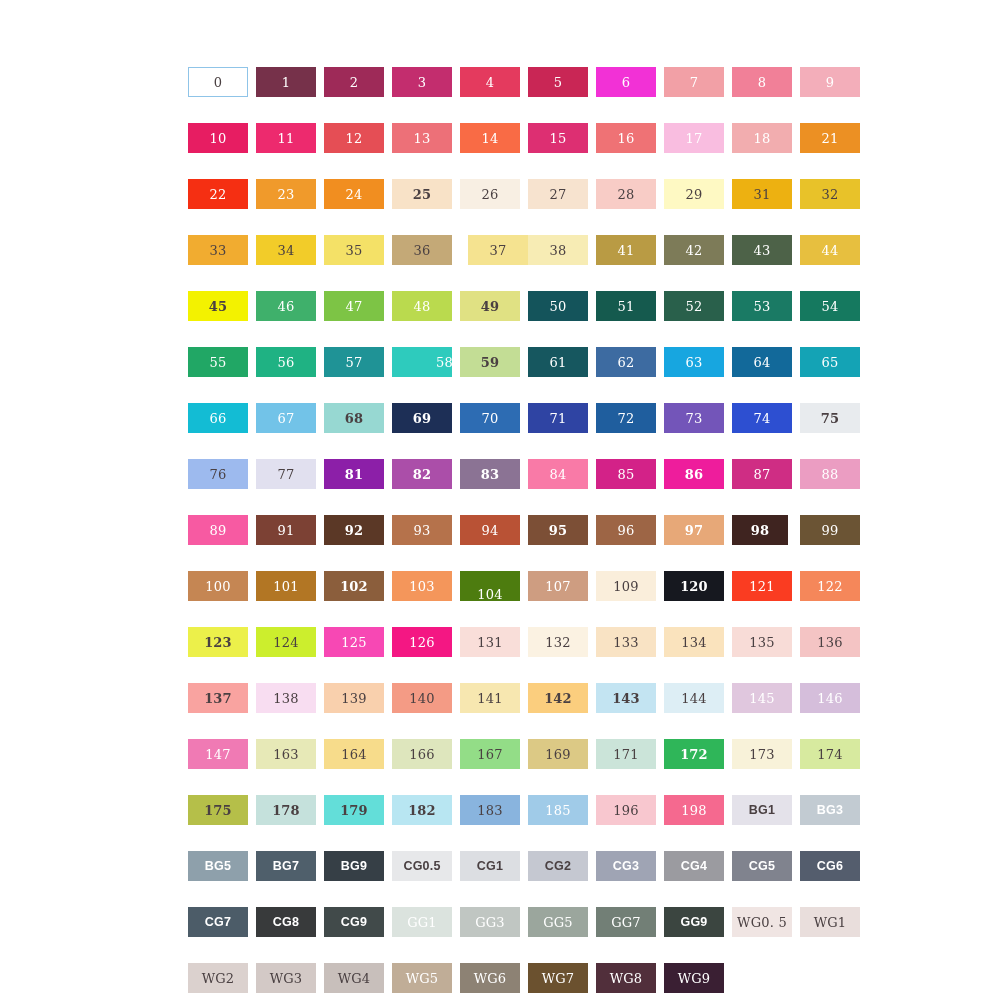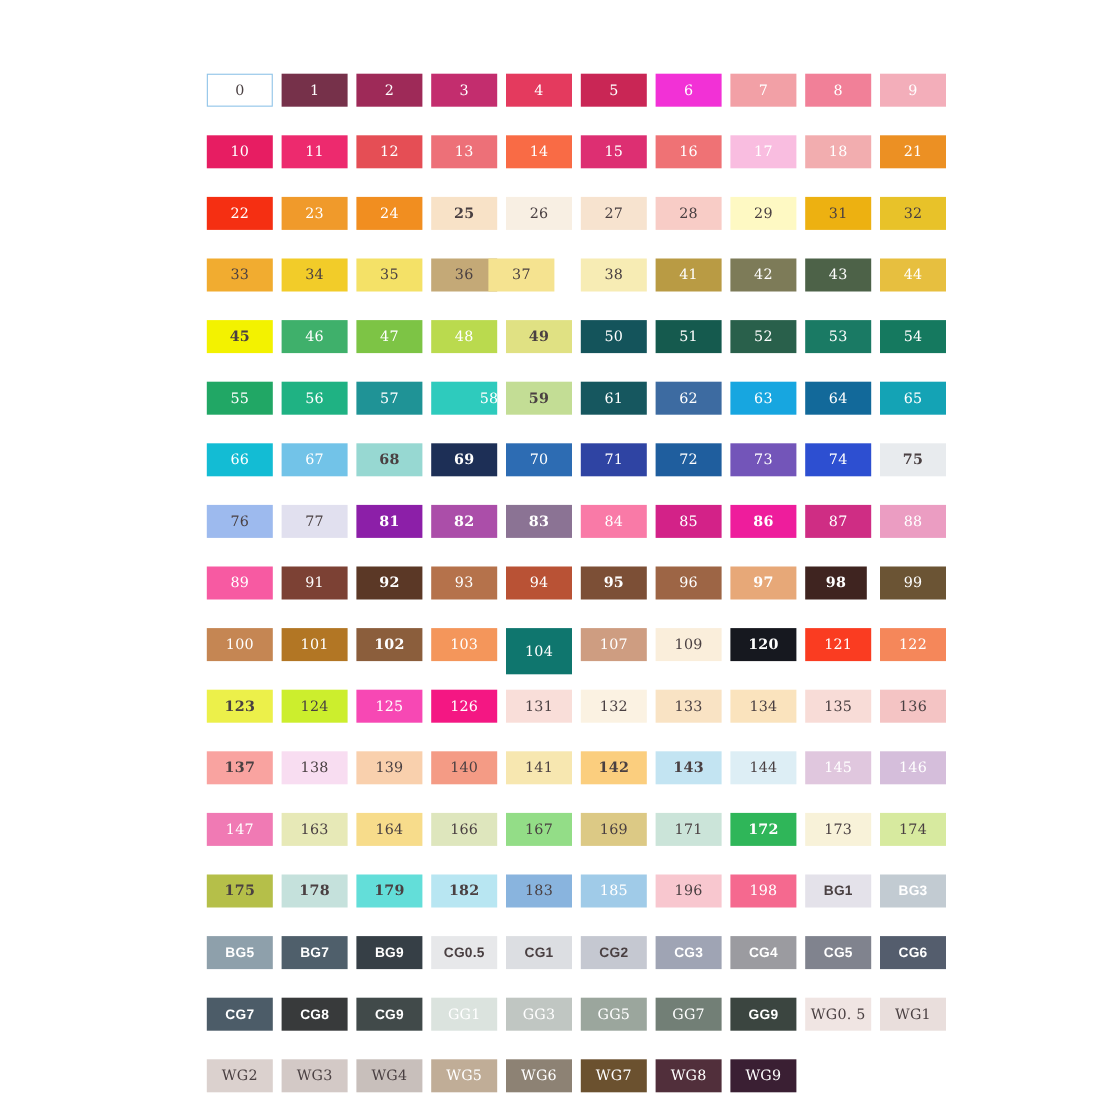--- a/index.html
+++ b/index.html
@@ -194,21 +194,21 @@
         </div>
         <div class="swatch dark-label" title="34 #f2cc29" style="left: 68px; width: 60px; height: 30px; background: rgb(242, 204, 41);">
           <span class="swatch-label">34</span>
         </div>
         <div class="swatch dark-label" title="35 #f4e167" style="left: 136px; width: 60px; height: 30px; background: rgb(244, 225, 103);">
           <span class="swatch-label">35</span>
         </div>
         <div class="swatch dark-label" title="36 #c4a977" style="left: 204px; width: 60px; height: 30px; background: rgb(196, 169, 119);">
           <span class="swatch-label">36</span>
         </div>
-        <div class="swatch dark-label" title="37 #f5e390" style="left: 256px; width: 60px; height: 30px; background: rgb(245, 227, 144);">
+        <div class="swatch dark-label" title="37 #f5e390" style="left: 280px; width: 60px; height: 30px; background: rgb(245, 227, 144);">
           <span class="swatch-label">37</span>
         </div>
         <div class="swatch dark-label" title="38 #f7ecb4" style="left: 340px; width: 60px; height: 30px; background: rgb(247, 236, 180);">
           <span class="swatch-label">38</span>
         </div>
         <div class="swatch light-label" title="41 #b99b44" style="left: 408px; width: 60px; height: 30px; background: rgb(185, 155, 68);">
           <span class="swatch-label">41</span>
         </div>
         <div class="swatch light-label" title="42 #7d7b58" style="left: 476px; width: 60px; height: 30px; background: rgb(125, 123, 88);">
           <span class="swatch-label">42</span>
@@ -386,21 +386,21 @@
         </div>
         <div class="swatch light-label" title="101 #b27624" style="left: 68px; width: 60px; height: 30px; background: rgb(178, 118, 36);">
           <span class="swatch-label">101</span>
         </div>
         <div class="swatch light-label bold" title="102 #8b5e3c" style="left: 136px; width: 60px; height: 30px; background: rgb(139, 94, 60);">
           <span class="swatch-label">102</span>
         </div>
         <div class="swatch light-label" title="103 #f4965b" style="left: 204px; width: 60px; height: 30px; background: rgb(244, 150, 91);">
           <span class="swatch-label">103</span>
         </div>
-        <div class="swatch light-label" title="104 #b79a3b" style="left: 272px; width: 60px; height: 42px; background: #0f766e;">
+        <div class="swatch light-label" title="104 #b79a3b" style="left: 272px; width: 60px; height: 30px; background: #4d7c0f; align-items: flex-end;">
           <span class="swatch-label">104</span>
         </div>
         <div class="swatch light-label" title="107 #ce9d81" style="left: 340px; width: 60px; height: 30px; background: rgb(206, 157, 129);">
           <span class="swatch-label">107</span>
         </div>
         <div class="swatch dark-label" title="109 #faeedb" style="left: 408px; width: 60px; height: 30px; background: rgb(250, 238, 219);">
           <span class="swatch-label">109</span>
         </div>
         <div class="swatch light-label bold" title="120 #16181f" style="left: 476px; width: 60px; height: 30px; background: rgb(22, 24, 31);">
           <span class="swatch-label">120</span>

